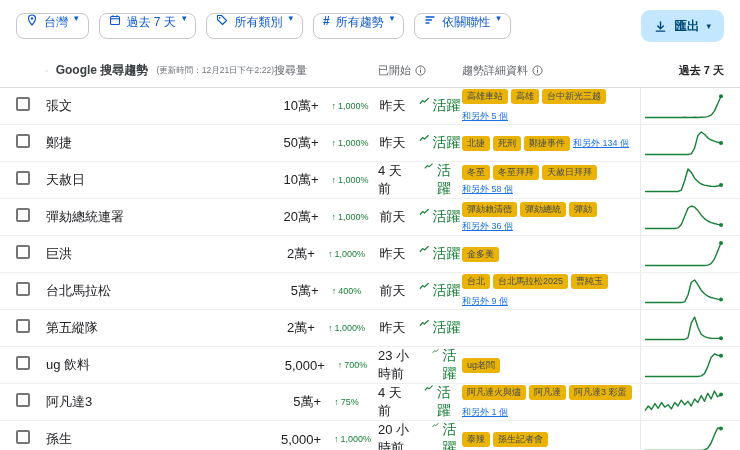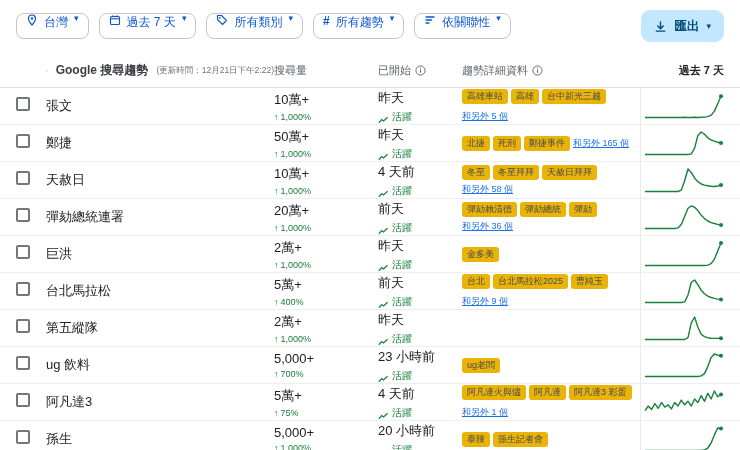--- a/index.html
+++ b/index.html
@@ -31,25 +31,25 @@
   .hdr { display: flex; align-items: center; gap: 4px; }
   .hdr-right { justify-self: end; color: #202124; font-weight: bold; font-size: 11px; }
 
   .row { min-height: 37px; border-bottom: 1px solid #eceef0; cursor: pointer; }
 
   input.cbx { appearance: none; -webkit-appearance: none; width: 14px; height: 14px;
     border: 2px solid #747775; border-radius: 2px; background: #fff; cursor: pointer; }
 
   .trend-name { font-size: 13px; color: #202124; }
 
-  .vol-cell, .start-cell { display: flex; flex-direction: column; justify-content: center; gap: 3px; }
+  .vol-cell, .start-cell { display: flex; justify-content: center; gap: 13px; }
   .vol-value, .start-value { font-size: 13px; color: #202124; }
   .vol-change { font-size: 9px; color: #188038; display: flex; align-items: center; gap: 2px; }
   .up-arrow { font-size: 9px; color: #188038; }
-  .active-badge { display: inline-flex; align-items: flex-end; gap: 3px; color: #188038; font-size: 10px; }
+  .active-badge { display: inline-flex; align-items: flex-start; gap: 3px; color: #188038; font-size: 14px; }
 
   .details-cell { display: flex; flex-wrap: wrap; align-items: center; gap: 3px;
     padding-right: 8px; }
   .qchip { background: #eab308; color: #474b4f; font-size: 9px; line-height: 1;
     padding: 3px 5px; border-radius: 3px; white-space: nowrap; cursor: pointer; }
   .brk { flex-basis: 100%; height: 0; }
   a.more { color: #1a73e8; font-size: 9px; text-decoration: underline; white-space: nowrap; }
 
   .spark-cell { border-left: 1px solid #e8eaed; height: 100%; display: flex;
     align-items: center; justify-content: flex-end; }
@@ -198,21 +198,21 @@
         <svg width="11" height="8" viewBox="0 0 12 8">
           <polyline points="1,7 4,3.5 6,5 10.5,1" fill="none" stroke="#188038" stroke-width="1.3"></polyline>
         </svg>
         <span>活躍</span>
       </span>
     </div>
     <div class="details-cell">
         <span class="qchip">北捷</span>
         <span class="qchip">死刑</span>
         <span class="qchip">鄭捷事件</span>
-        <a class="more" href="#">和另外 165 個</a>
+        <a class="more" href="#">和另外 134 個</a>
       </div>
     <div class="spark-cell">
       <svg class="spark" width="82" height="32" viewBox="0 0 82 32">
           <polyline points="3.0,27.5 6.3,27.5 9.6,27.5 12.9,27.5 16.2,27.5 19.5,27.5 22.8,27.5 26.1,27.5 29.4,27.5 32.7,27.5 36.0,27.5 39.3,27.5 42.7,27.5 46.0,27.5 49.3,26.9 52.6,21.1 55.9,8.4 59.2,5.0 62.5,7.3 65.8,10.8 69.1,13.0 72.4,14.2 75.7,15.3 79.0,16.0" fill="none" stroke="#188038" stroke-width="1.4" stroke-linejoin="round"></polyline>
           <circle cx="79.0" cy="16.0" r="2" fill="#188038"></circle>
         </svg>
     </div>
   </div>
     <div class="grid row">
     <div>

